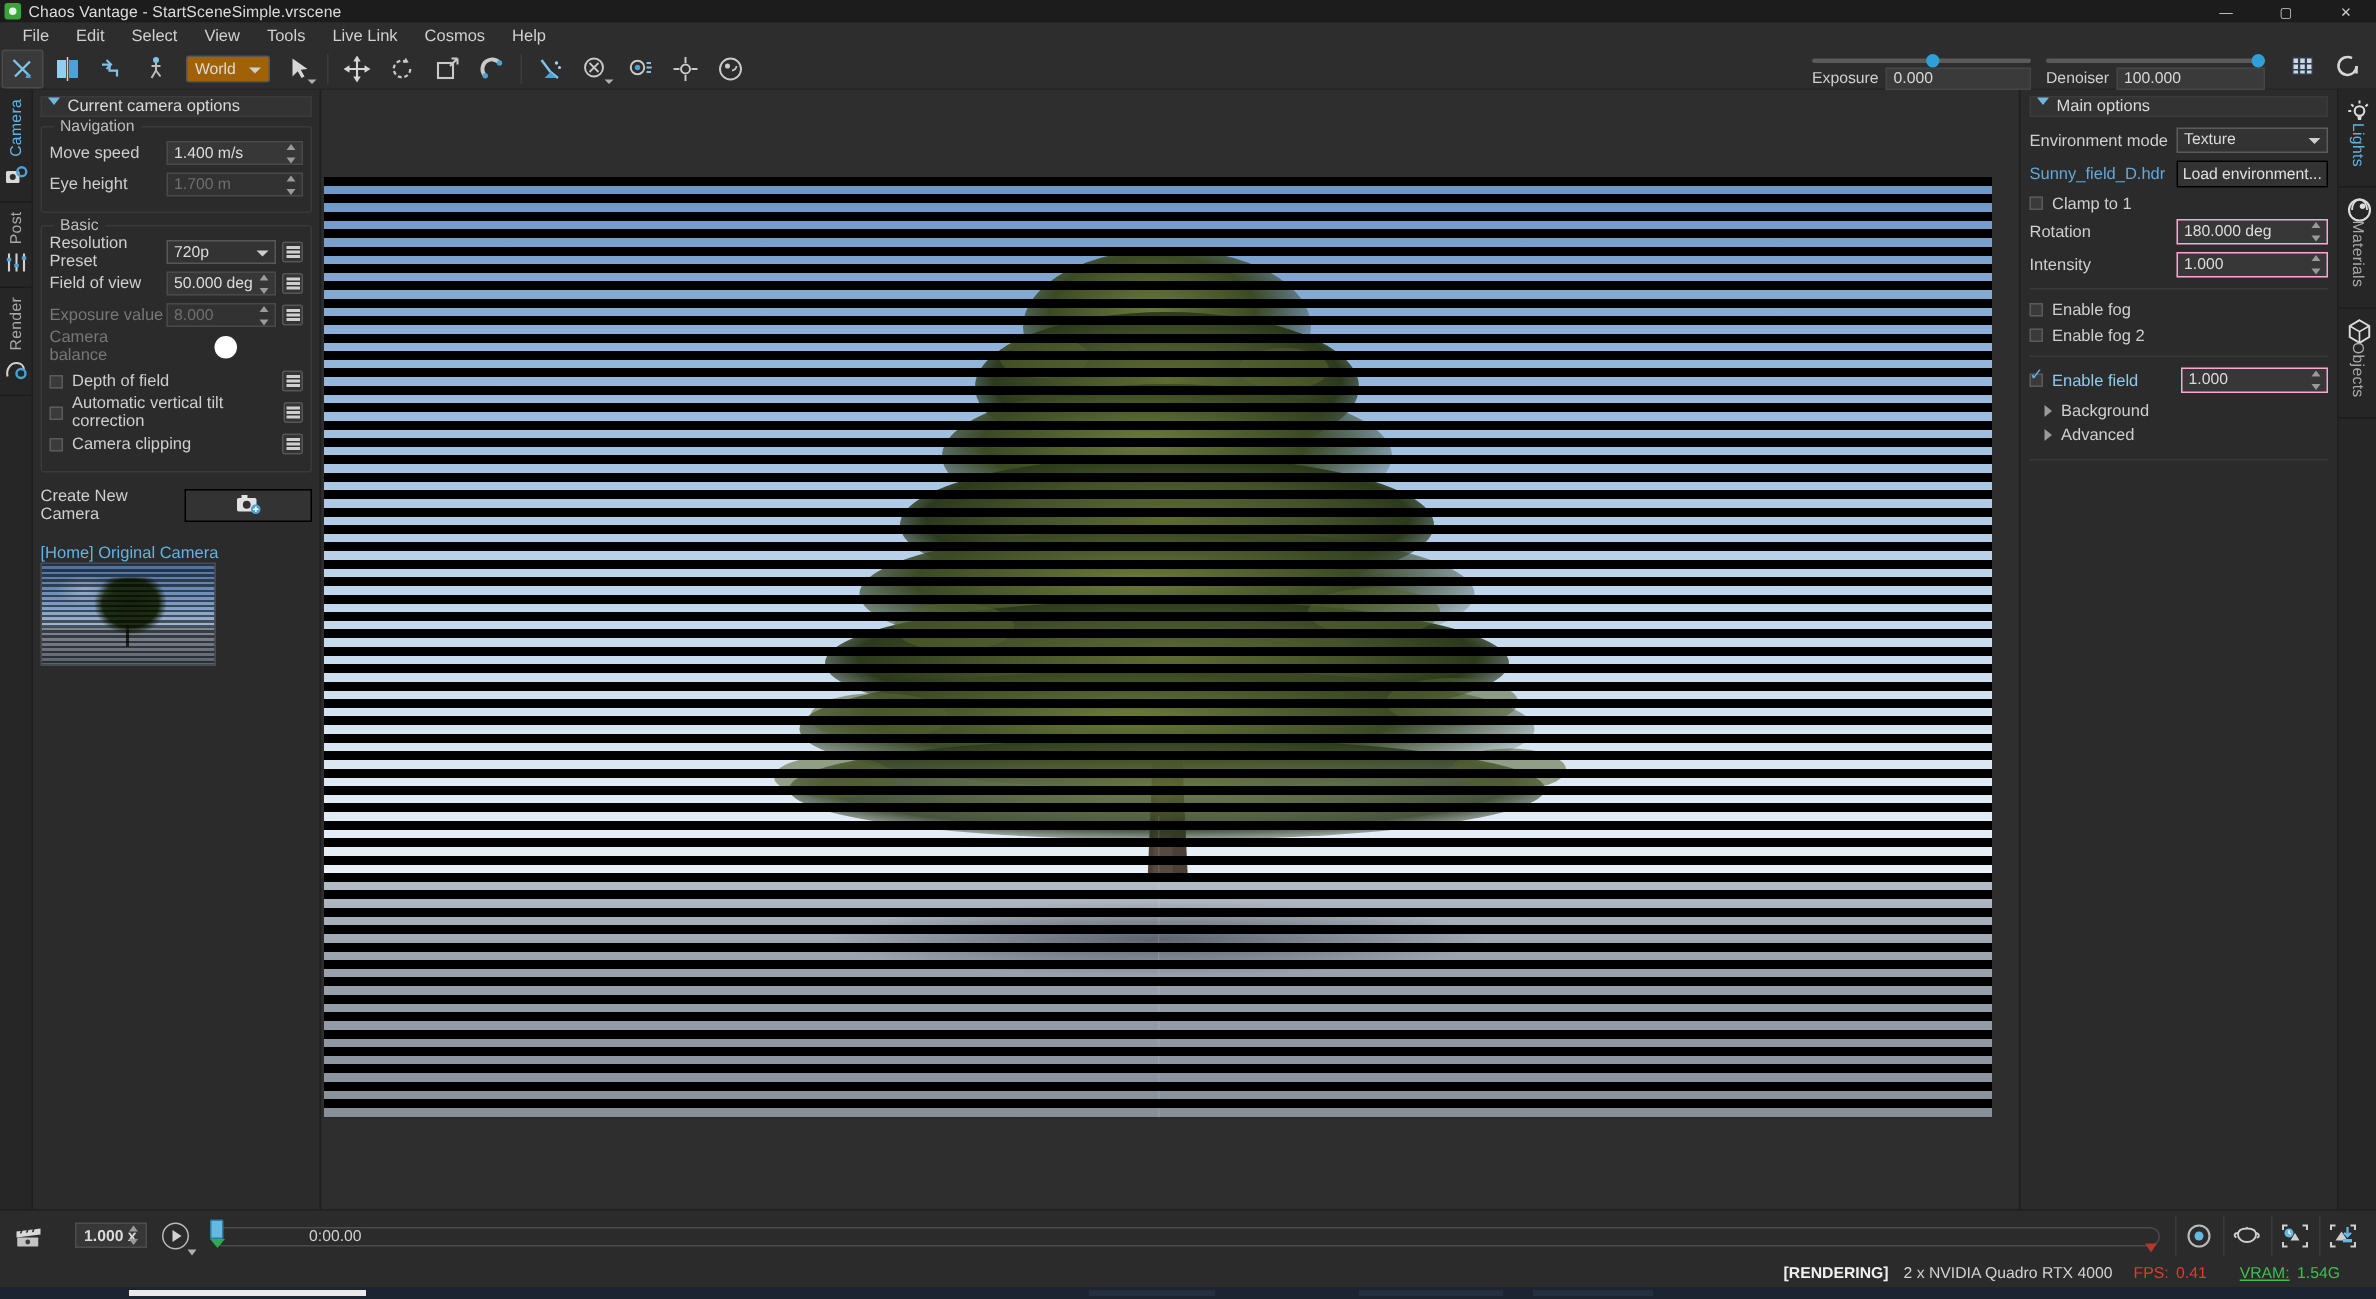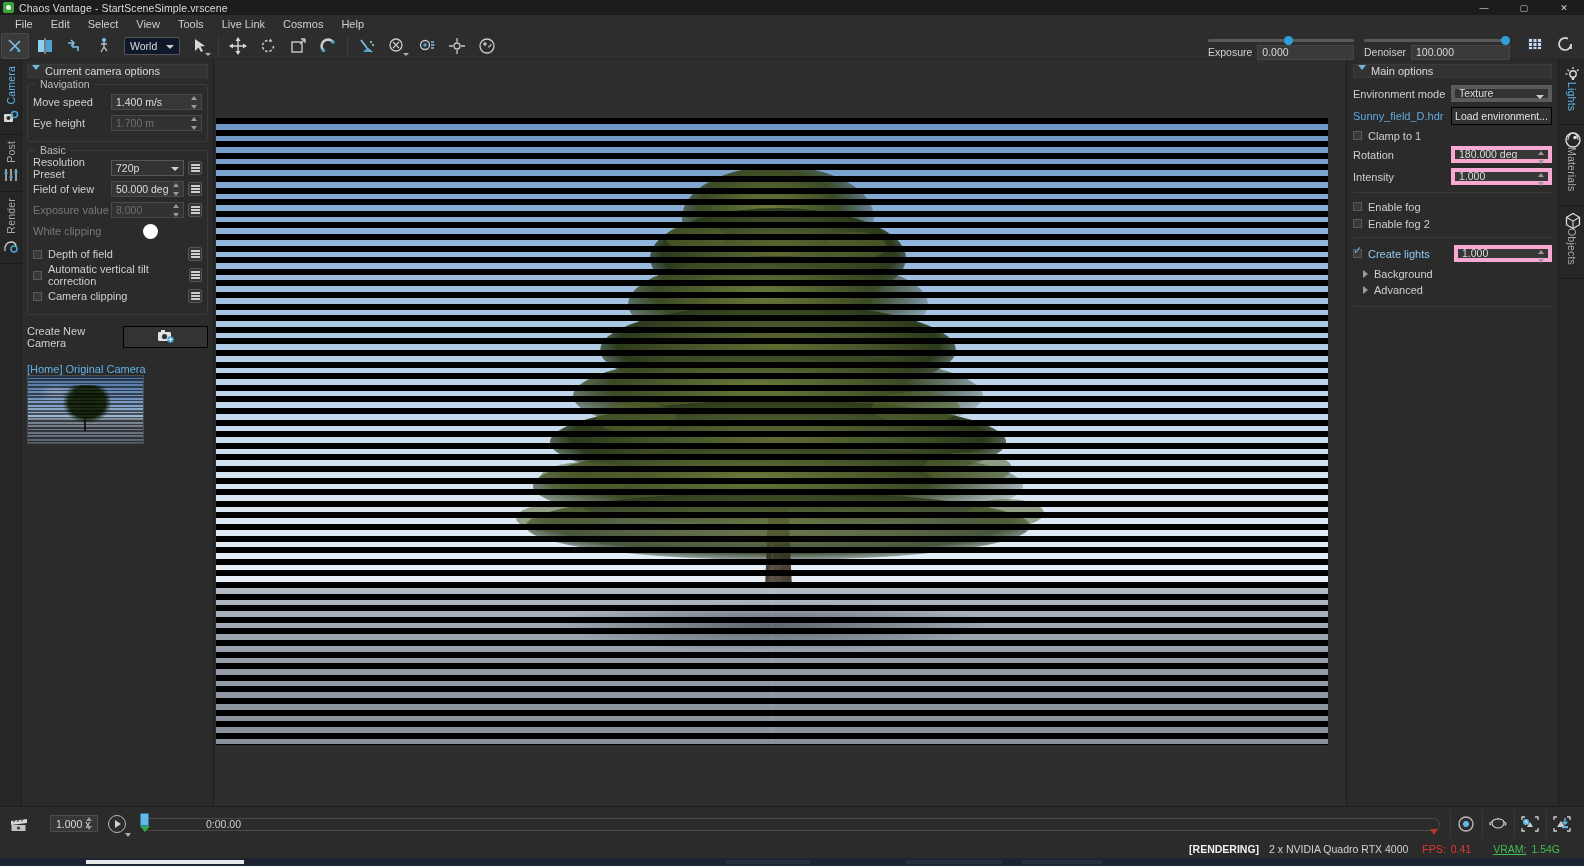--- a/index.html
+++ b/index.html
@@ -55,21 +55,21 @@
     position: relative;
   }
   .tb-btn.active { background: #3a3a3a; border: 1px solid #4a4a4a; }
   .tb-sep { width: 1px; height: 20px; background: #3c3c3c; margin: 0 4px; }
   .tb-caret {
     position: absolute; right: 2px; bottom: 3px;
     width: 0; height: 0; border-left: 3px solid transparent;
     border-right: 3px solid transparent; border-top: 3px solid #b0b0b0;
   }
   .world-select {
-    width: 56px; height: 18px; background: #0f172a; border: 1px solid #555;
+    width: 56px; height: 18px; background: #a16207; border: 1px solid #555;
     border-radius: 2px; display: flex; align-items: center;
     padding-left: 5px; font-size: 10.5px; color: #ddd; margin: 0 4px;
     position: relative;
   }
   .world-select .sel-caret {
     position: absolute; right: 5px; top: 7px; width: 0; height: 0;
     border-left: 4px solid transparent; border-right: 4px solid transparent;
     border-top: 4px solid #cfcfcf;
   }
 
@@ -206,21 +206,21 @@
   
   .panel-right {
     position: absolute; top: 60px; right: 26px; width: 212px; height: 746px;
     background: #2b2b2b; border-left: 1px solid #1e1e1e;
     padding: 4px 6px 0 6px;
   }
   .r-row { display: flex; align-items: center; height: 19px; margin-bottom: 3px; }
   .r-label { width: 98px; font-size: 11px; color: #cfcfcf; }
   .r-label.link { color: #61a8dc; }
   .r-field {
-    flex: 1; height: 17px; background: #373737; border: 4px solid #f9a8d4;
+    flex: 1; height: 17px; background: #373737; border: 1px solid #f9a8d4;
     font-size: 10.5px; color: #dcdcdc; padding-left: 4px; line-height: 15px;
     position: relative; display: flex; align-items: center;
   }
   .r-field.combo { background: #333; border-color: #5b5b5b; }
   .r-btn {
     flex: 1; height: 18px; background: #333; border: 1px solid #000;
     display: flex; align-items: center; justify-content: center;
     font-size: 10.5px; color: #e0e0e0;
   }
   .r-sep { height: 1px; background: #3a3a3a; margin: 6px 0; }
@@ -266,21 +266,21 @@
   
   .timeline {
     position: absolute; left: 0; bottom: 26px; width: 1584px; height: 34px;
     background: #2b2b2b; border-top: 1px solid #1f1f1f;
     display: flex; align-items: center;
   }
   .tl-icon { width: 26px; margin-left: 6px; display: flex; justify-content: center; }
   .tl-speed {
     width: 48px; height: 17px; background: #373737; border: 1px solid #4c4c4c;
     margin-left: 18px; font-size: 10.5px; color: #dcdcdc;
-    display: flex; align-items: center; padding-left: 5px; position: relative;
+    display: flex; align-items: center; padding-left: 5px; position: relative; font-weight: bold;
   }
   .tl-play {
     width: 18px; height: 18px; border: 1px solid #b9b9b9; border-radius: 50%;
     margin-left: 10px; display: flex; align-items: center; justify-content: center;
     position: relative;
   }
   .tl-play .ptri {
     width: 0; height: 0; border-top: 4px solid transparent;
     border-bottom: 4px solid transparent; border-left: 6px solid #d3d3d3;
     margin-left: 2px;
@@ -647,21 +647,21 @@
             </span>
         </span>
         <span class="listbtn">
             <span></span>
             <span></span>
             <span></span>
           </span>
       </div>
 
       <div class="row">
-        <span class="row-label dim">White clipping</span>
+        <span class="row-label dim">Camera balance</span>
         <span class="wb-swatch"></span>
       </div>
 
       <div class="row" style="margin-top:5px">
         <span class="cb"></span>
         <span class="cb-label">Depth of field</span>
         <span class="listbtn" style="margin-left:auto">
             <span></span>
             <span></span>
             <span></span>
@@ -833,21 +833,21 @@
 
     <div class="r-cbrow">
       <span class="cb"></span>
       <span class="cb-label">Enable fog 2</span>
     </div>
 
     <div class="r-sep"></div>
 
     <div class="r-row">
       <span class="cb checked"></span>
-      <span class="cb-label" style="width:86px;color:#8ecbef">Create lights</span>
+      <span class="cb-label" style="width:86px;color:#8ecbef">Enable field</span>
       <span class="r-field">
         <span>1.000</span>
         <span class="spin">
             <i class="up"></i>
             <i class="dn"></i>
           </span>
       </span>
     </div>
 
     <div class="r-exp">

